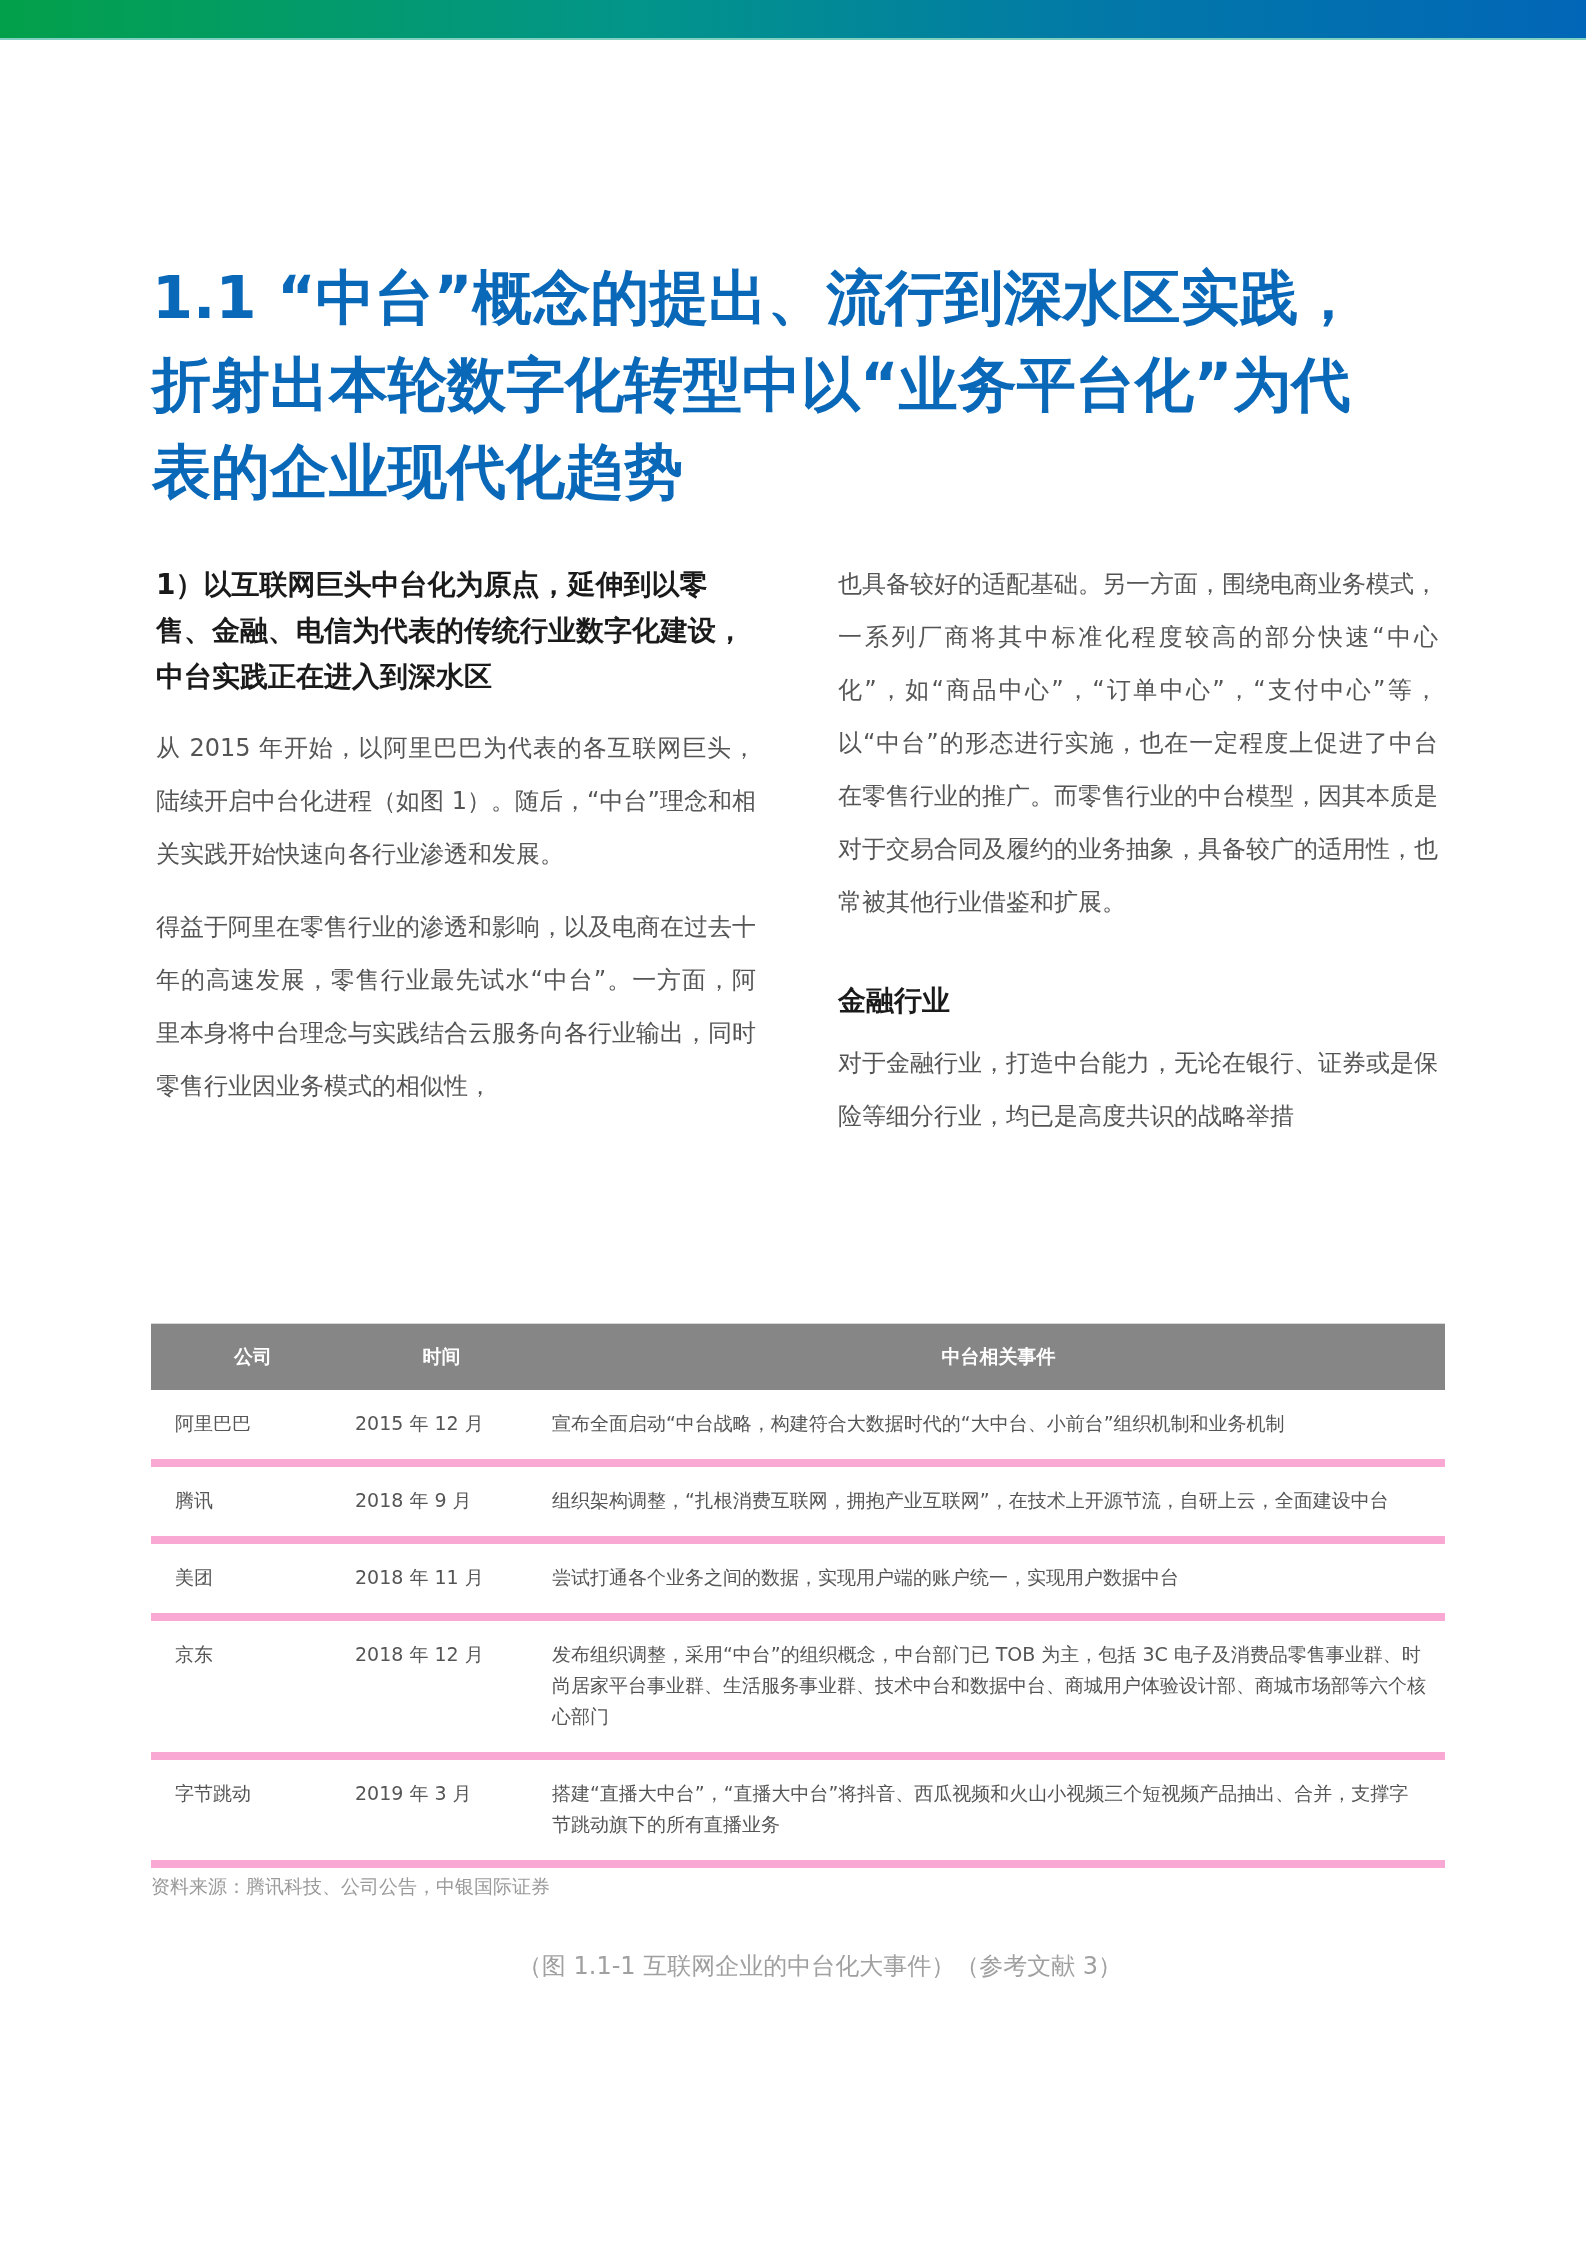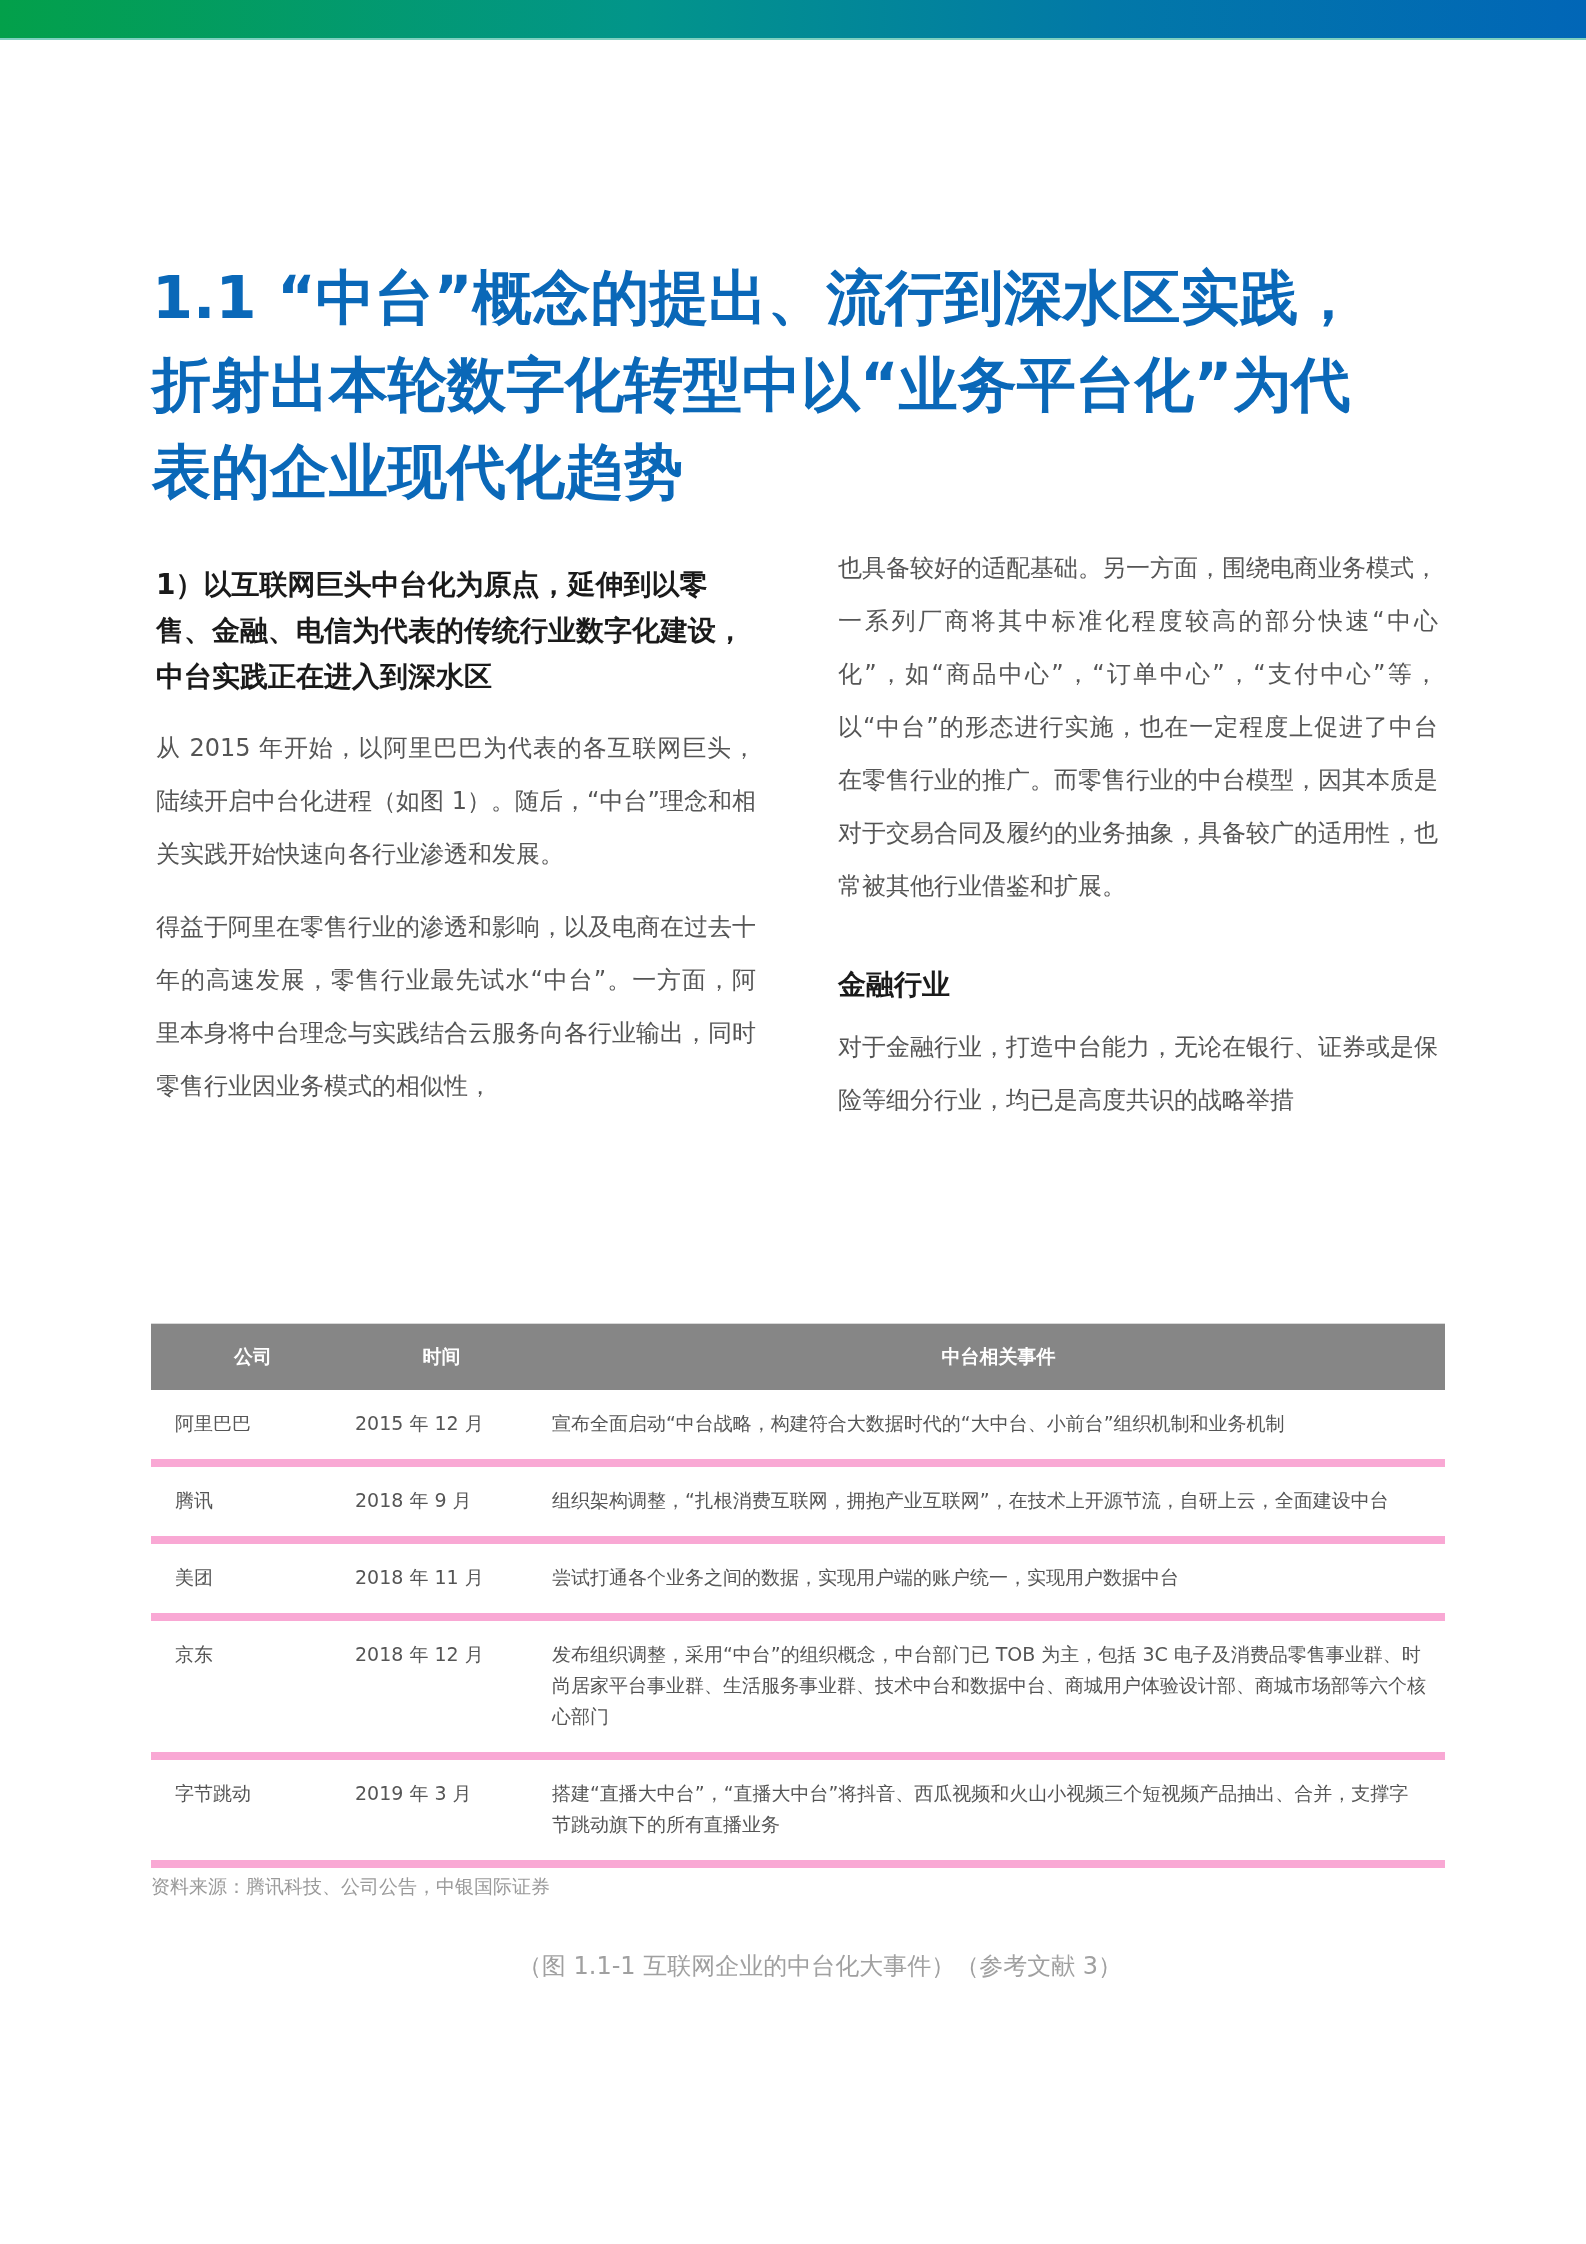--- a/index.html
+++ b/index.html
@@ -12,21 +12,21 @@
       background: linear-gradient(90deg, #03a04a 0%, #02958a 40%, #0278a8 70%, #0166b7 100%);
       border-bottom: 2px solid #7fd0c0;
     }
     .title {
       position: absolute; left: 152px; top: 254px; width: 1300px;
       color: #0a68b8; font-weight: bold; font-size: 59px; line-height: 87px; letter-spacing: 0px;
       font-family: "DejaVu Sans", "Liberation Sans", sans-serif; margin: 0;
     }
     .col { position: absolute; width: 600px; }
     .col-left { left: 148px; top: 562px; margin-left: 8px; }
-    .col-right { left: 838px; top: 542px; }
+    .col-right { left: 838px; top: 558px; }
     .subhead {
       font-weight: bold; color: #1a1a1a; font-size: 28px; line-height: 46px; margin: 0;
     }
     .para {
       font-size: 24px; line-height: 53px; color: #555555; margin: 0; text-align: justify;
     }
     .sec-head { font-weight: bold; color: #1a1a1a; font-size: 28px; line-height: 40px; margin: 0; }
     .table-wrap {
       position: absolute; left: 151px; top: 1323px; width: 1294px;
     }

